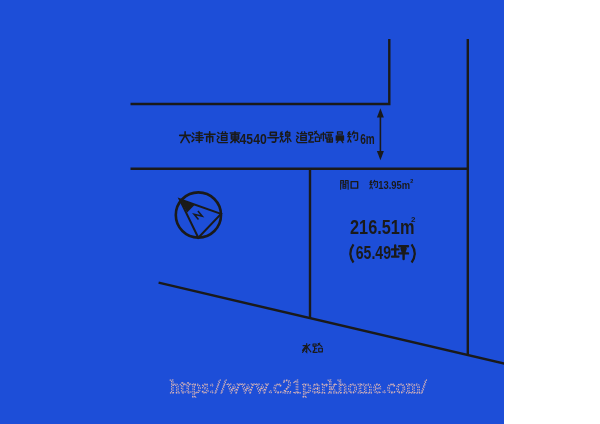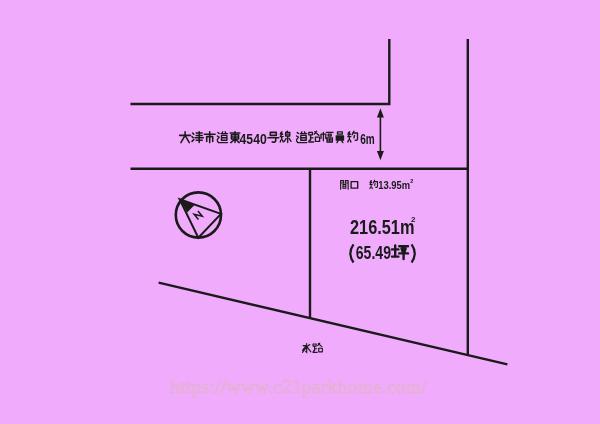--- a/index.html
+++ b/index.html
@@ -1,16 +1,16 @@
 <!DOCTYPE html>
 <html><head>
 <meta charset="utf-8">
 <style>
   html,body{margin:0;padding:0;background:#ffffff;}
-  .page{position:relative;width:600px;height:424px;background:#f0abfc;overflow:hidden;
+  .page{position:relative;width:504px;height:424px;background:#1d4ed8;overflow:hidden;
         font-family:"Liberation Sans",sans-serif;}
   svg{position:absolute;top:0;left:0;}
 </style>
 </head>
 <body>
 <div class="page">
 <svg width="600" height="424" viewBox="0 0 600 424">
 <defs>
 
   <g id="k-dai" stroke="#1a1a1a" fill="none" stroke-width="2.6" stroke-linecap="round">

